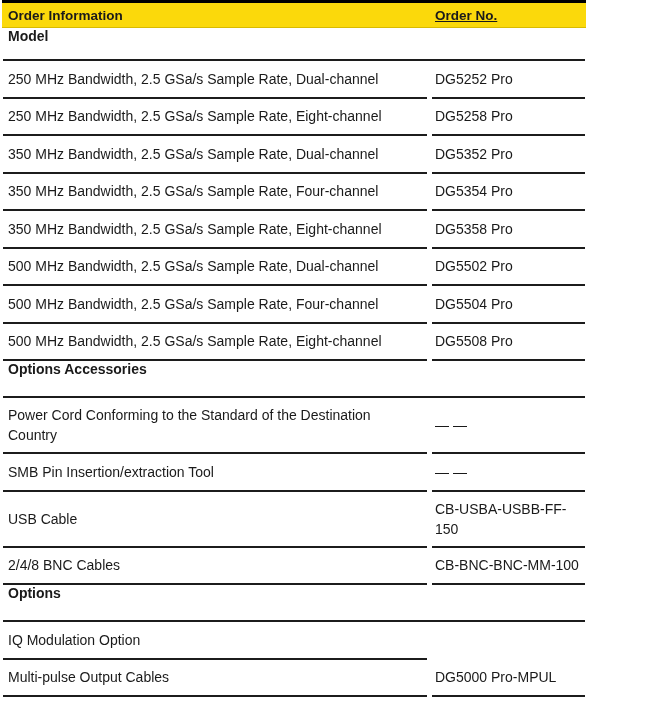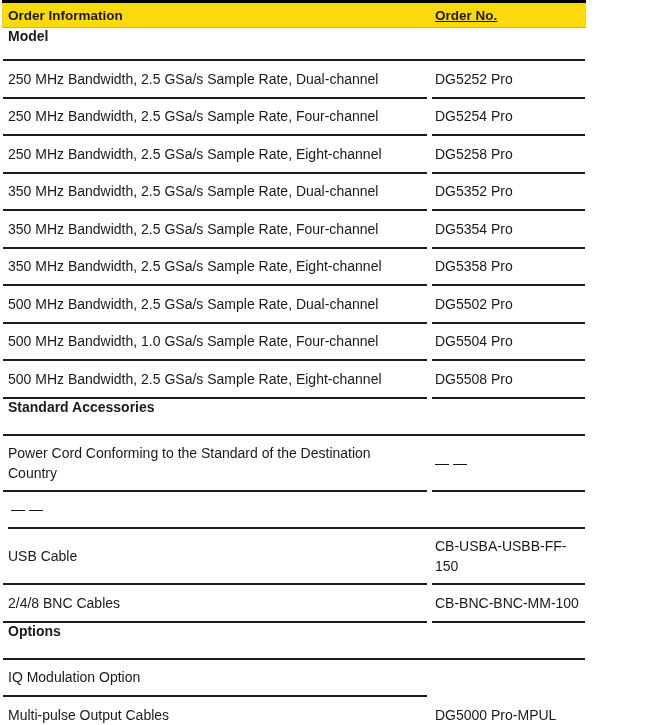--- a/index.html
+++ b/index.html
@@ -91,25 +91,20 @@
   <div class="table-body">
       <div class="section-row">
         <div class="section-title">Model</div>
       </div>
       <div class="data-row">
         <div class="cell cell-item">250 MHz Bandwidth, 2.5 GSa/s Sample Rate, Dual-channel</div>
         <div class="col-gap"></div>
         <div class="cell cell-order">DG5252 Pro</div>
       </div>
       <div class="data-row">
-        <div class="cell cell-item">250 MHz Bandwidth, 2.5 GSa/s Sample Rate, Four-channel</div>
-        <div class="col-gap"></div>
-        <div class="cell cell-order">DG5254 Pro</div>
-      </div>
-      <div class="data-row">
         <div class="cell cell-item">250 MHz Bandwidth, 2.5 GSa/s Sample Rate, Eight-channel</div>
         <div class="col-gap"></div>
         <div class="cell cell-order">DG5258 Pro</div>
       </div>
       <div class="data-row">
         <div class="cell cell-item">350 MHz Bandwidth, 2.5 GSa/s Sample Rate, Dual-channel</div>
         <div class="col-gap"></div>
         <div class="cell cell-order">DG5352 Pro</div>
       </div>
       <div class="data-row">
@@ -121,38 +116,39 @@
         <div class="cell cell-item">350 MHz Bandwidth, 2.5 GSa/s Sample Rate, Eight-channel</div>
         <div class="col-gap"></div>
         <div class="cell cell-order">DG5358 Pro</div>
       </div>
       <div class="data-row">
         <div class="cell cell-item">500 MHz Bandwidth, 2.5 GSa/s Sample Rate, Dual-channel</div>
         <div class="col-gap"></div>
         <div class="cell cell-order">DG5502 Pro</div>
       </div>
       <div class="data-row">
-        <div class="cell cell-item">500 MHz Bandwidth, 1.0 GSa/s Sample Rate, Four-channel</div>
+        <div class="cell cell-item">500 MHz Bandwidth, 2.5 GSa/s Sample Rate, Four-channel</div>
         <div class="col-gap"></div>
         <div class="cell cell-order">DG5504 Pro</div>
       </div>
       <div class="data-row">
         <div class="cell cell-item">500 MHz Bandwidth, 2.5 GSa/s Sample Rate, Eight-channel</div>
         <div class="col-gap"></div>
         <div class="cell cell-order">DG5508 Pro</div>
       </div>
       <div class="section-row">
-        <div class="section-title">Standard Accessories</div>
+        <div class="section-title">Options Accessories</div>
       </div>
       <div class="data-row">
         <div class="cell cell-item">Power Cord Conforming to the Standard of the Destination Country</div>
         <div class="col-gap"></div>
         <div class="cell cell-order">— —</div>
       </div>
       <div class="data-row">
+        <div class="cell cell-item">SMB Pin Insertion/extraction Tool</div>
         <div class="col-gap"></div>
         <div class="cell cell-order">— —</div>
       </div>
       <div class="data-row">
         <div class="cell cell-item">USB Cable</div>
         <div class="col-gap"></div>
         <div class="cell cell-order">CB-USBA-USBB-FF-150</div>
       </div>
       <div class="data-row">
         <div class="cell cell-item">2/4/8 BNC Cables</div>

